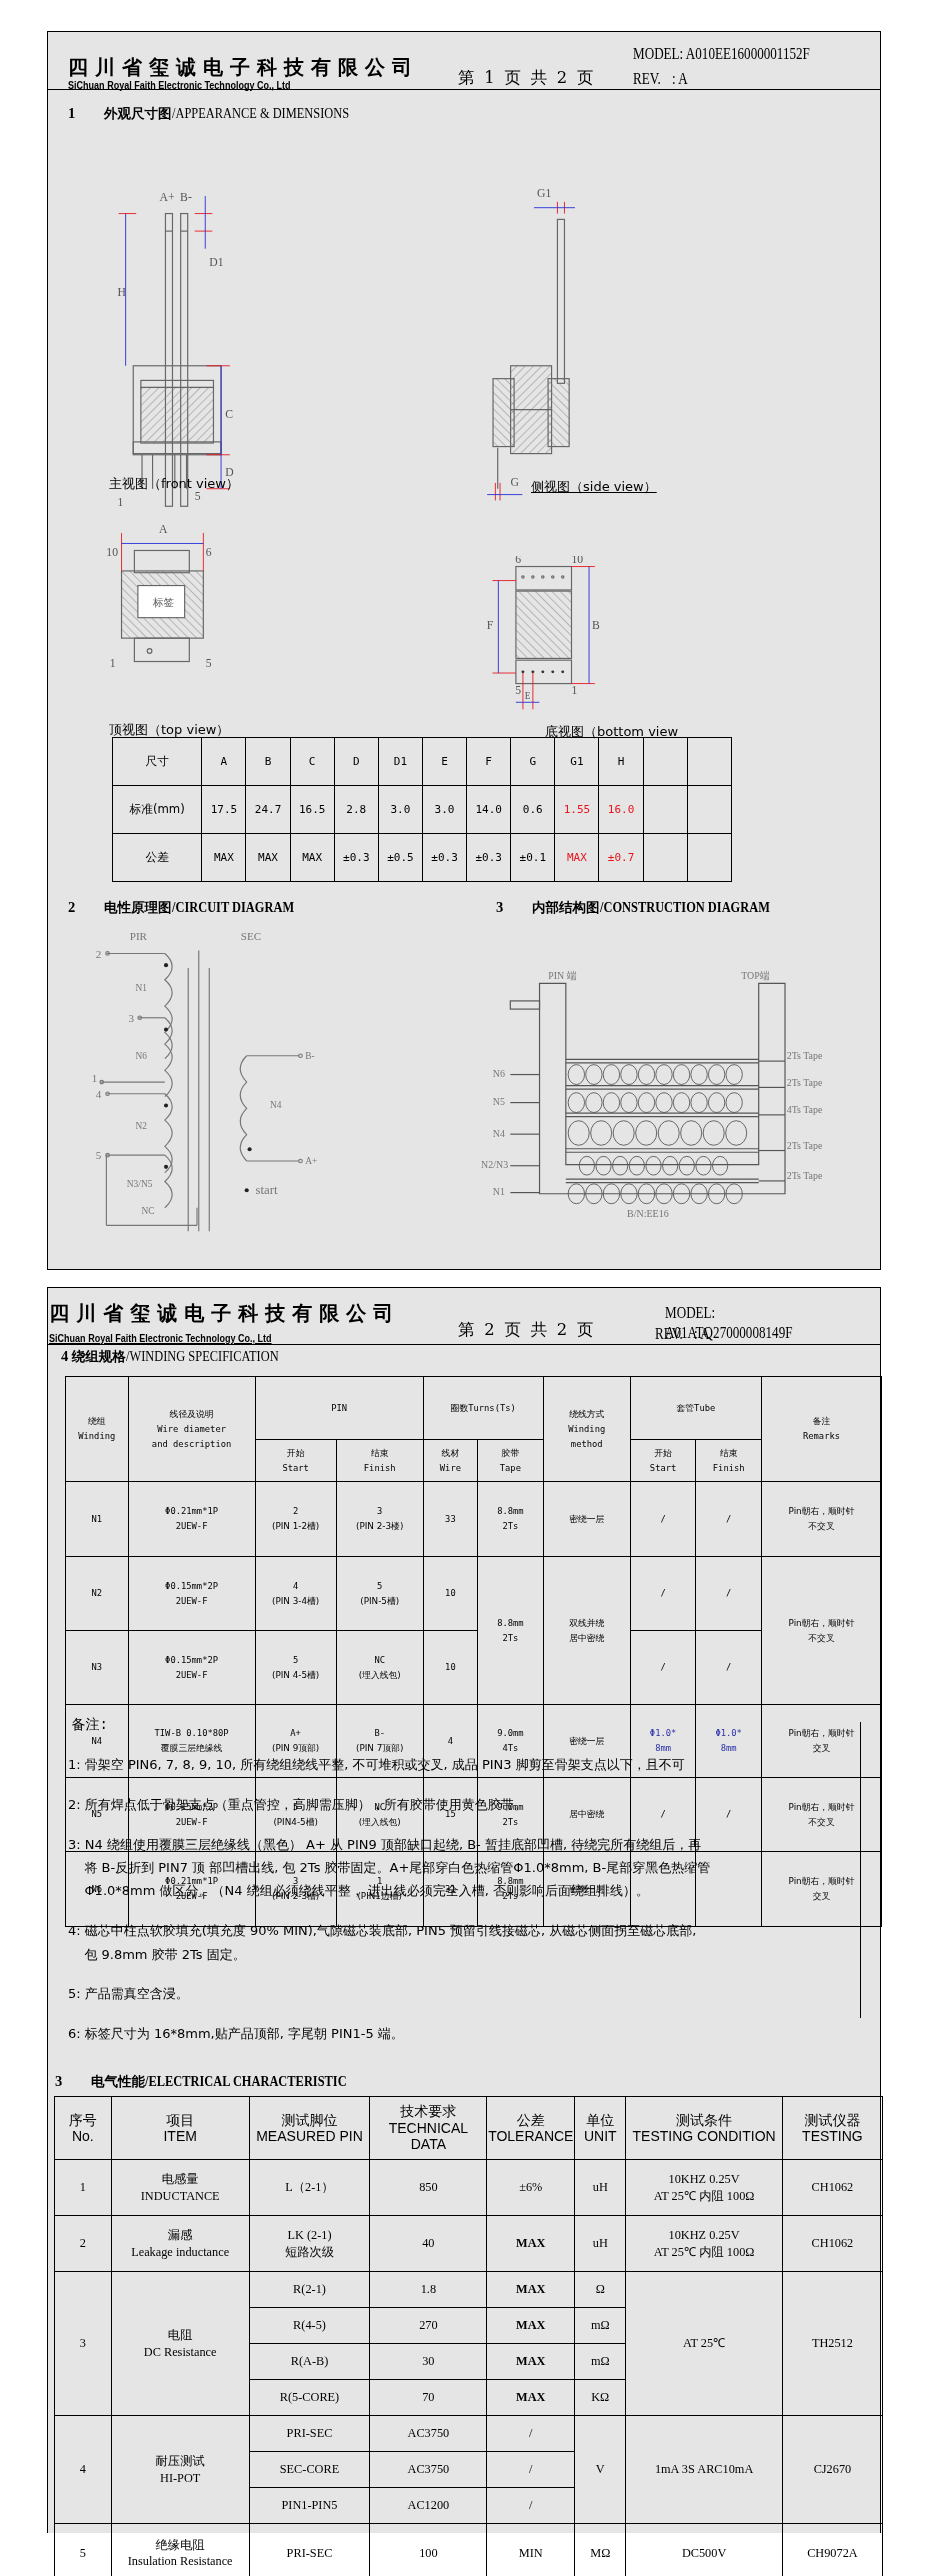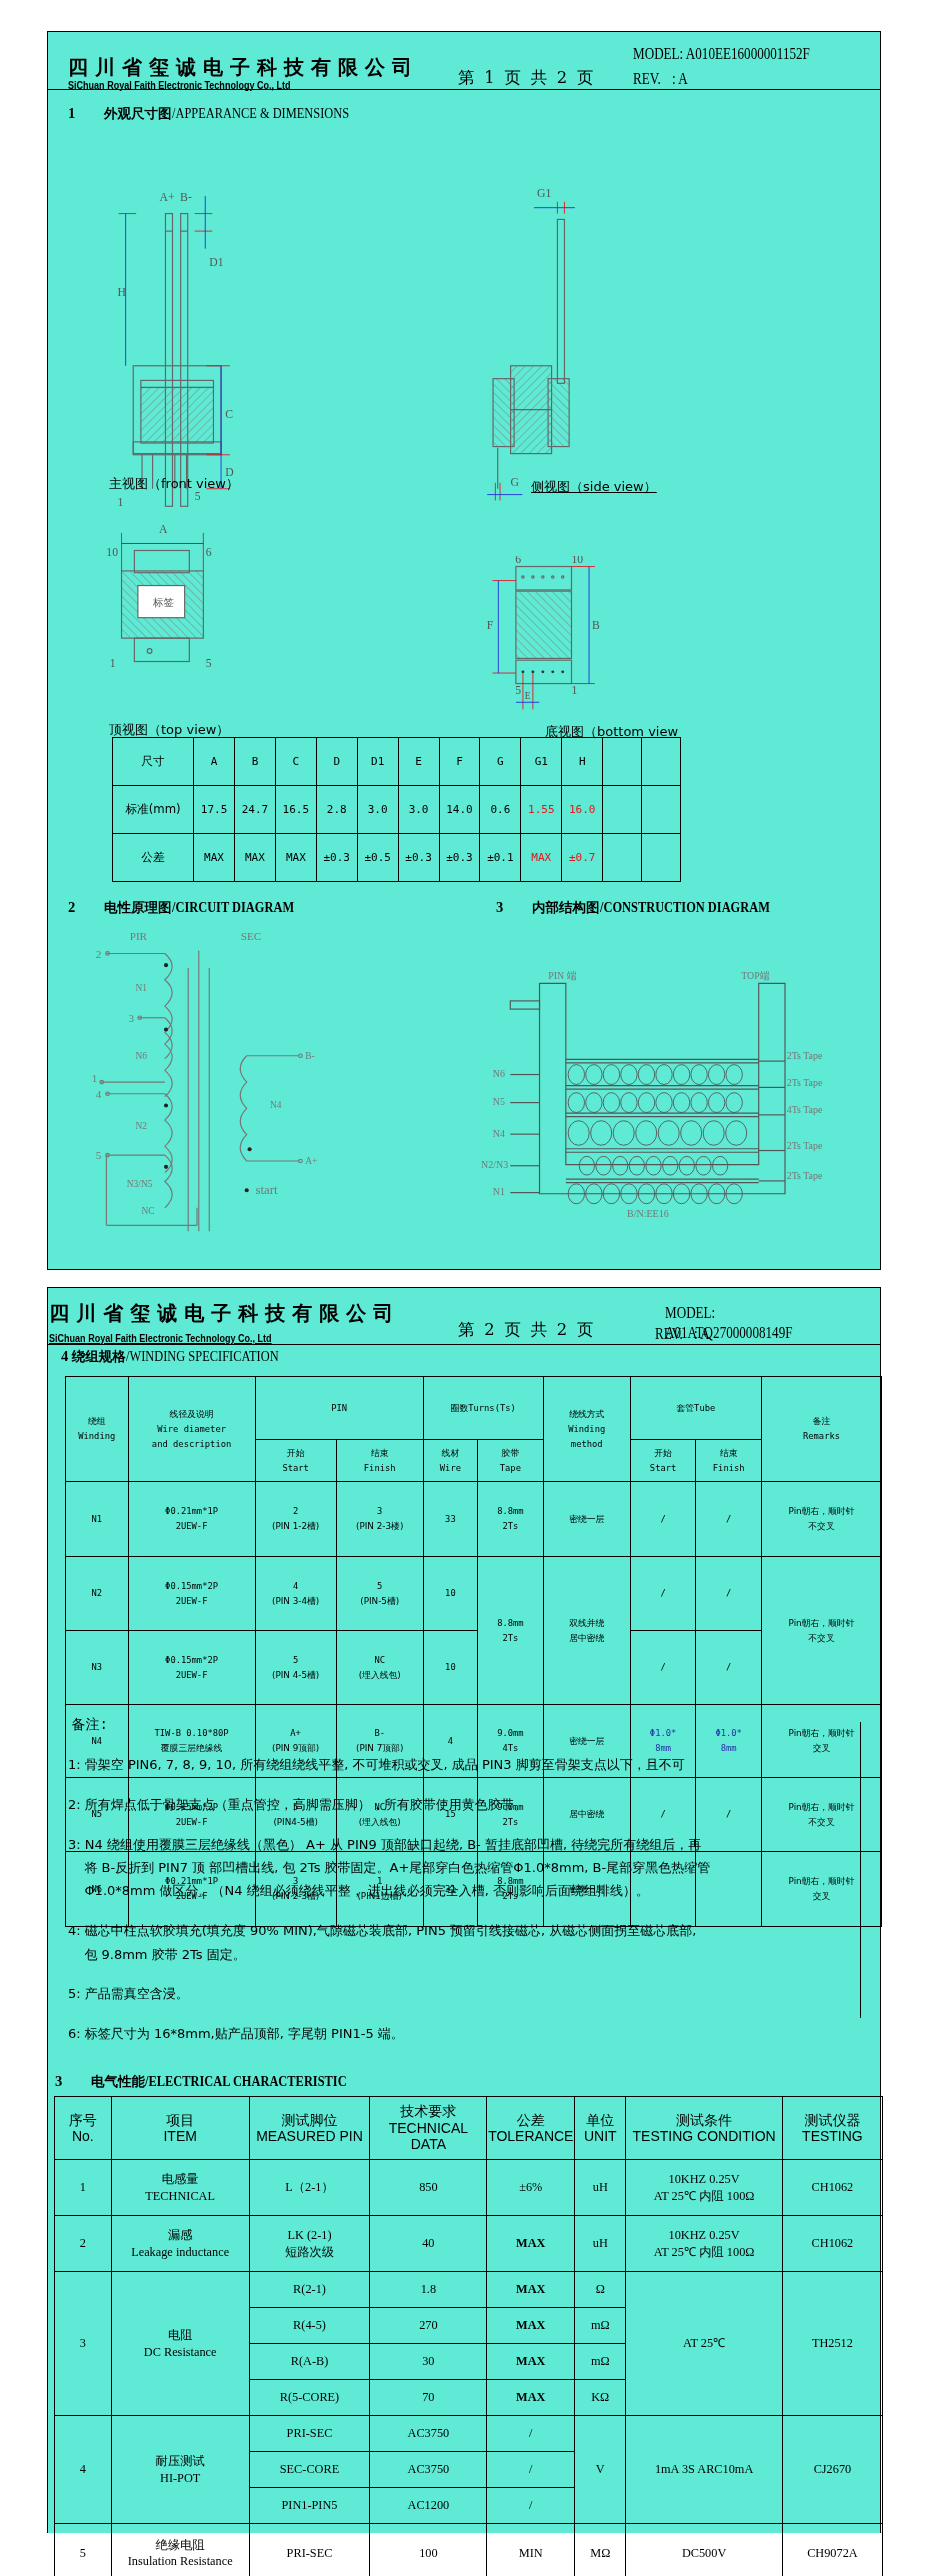--- a/index.html
+++ b/index.html
@@ -1,17 +1,17 @@
 <!DOCTYPE html>
 <html style="font-size:9.4px"><head>
 <meta charset="utf-8">
 <style>
   html, body { margin:0; padding:0; background:#ffffff; }
   body { width:928px; height:2576px; position:relative; font-family:"Liberation Serif", "DejaVu Serif", serif; color:#000; overflow:hidden; }
-  .page { position:absolute; left:47px; width:834px; border:1.2px solid #000; box-sizing:border-box; background:#5eead4; }
+  .page { position:absolute; left:47px; width:834px; border:1.2px solid #000; box-sizing:border-box; background:#e5e5e5; }
   #page1 { top:31px; height:1239px; }
   #page2 { top:1287px; height:1246px; border-bottom:none; }
   .hdr { position:absolute; left:0; right:0; top:0; }
   .co-cn { position:absolute; left:20px; font-family:"DejaVu Sans", sans-serif; font-weight:bold; font-size:20px; letter-spacing:7px; }
   .co-en { position:absolute; left:20px; font-family:"Liberation Sans", sans-serif; font-weight:bold; font-size:10.5px; transform:scaleX(0.86); transform-origin:left; }
   .pg-no { position:absolute; font-family:"DejaVu Serif", serif; font-size:16.4px; letter-spacing:2.3px; }
   .model, .rev { position:absolute; font-family:"Liberation Serif", serif; font-size:16.4px; transform:scaleX(0.8); transform-origin:left; }
   .hr { position:absolute; left:0; right:0; height:0; border-top:1.2px solid #000; }
   .sec-title { position:absolute; font-family:"Liberation Serif", serif; font-weight:bold; font-size:14.6px; white-space:nowrap; }
   .sec-title .num { display:inline-block; width:36px; }
@@ -191,21 +191,21 @@
       <text x="180" y="12">10</text>
       <text x="35" y="125">F</text>
       <text x="215" y="125">B</text>
       <text x="84" y="235">5</text>
       <text x="180" y="235">1</text>
       <text x="100" y="245" font-size="16">E</text>
     </g>
   </svg>
   <div class="cap" style="left:497px; top:691px;">底视图（bottom view</div>
 
-  <table class="dim" id="dim-table" style="left:64px; top:705px; width:569px;">
+  <table class="dim" id="dim-table" style="left:64px; top:705px; width:620px;">
     <colgroup>
         <col style="width:85px">
         <col span="12" style="width:42px">
       </colgroup>
     <tbody id="dim-body">
         <tr>
           <td class="lbl">尺寸</td>
           <td>A</td>
           <td>B</td>
           <td>C</td>
@@ -576,21 +576,21 @@
           <th><span class="cn">技术要求</span><br><span>TECHNICAL DATA</span></th>
           <th><span class="cn">公差</span><br><span>TOLERANCE</span></th>
           <th><span class="cn">单位</span><br><span>UNIT</span></th>
           <th><span class="cn">测试条件</span><br><span>TESTING CONDITION</span></th>
           <th><span class="cn">测试仪器</span><br><span>TESTING</span></th>
         </tr>
       </thead>
     <tbody id="elec-body">
         <tr style="height: 56px;">
           <td><span>1</span></td>
-          <td><span class="cn">电感量</span><br><span>TECHNICAL</span></td>
+          <td><span class="cn">电感量</span><br><span>INDUCTANCE</span></td>
           <td><span>L（2-1）</span></td>
           <td><span>850</span></td>
           <td><span>±6%</span></td>
           <td><span>uH</span></td>
           <td><span>10KHZ   0.25V</span><br><span>AT 25℃   内阻 100Ω</span></td>
           <td><span>CH1062</span></td>
         </tr>
         <tr style="height: 56px;">
           <td><span>2</span></td>
           <td><span class="cn">漏感</span><br><span>Leakage inductance</span></td>

